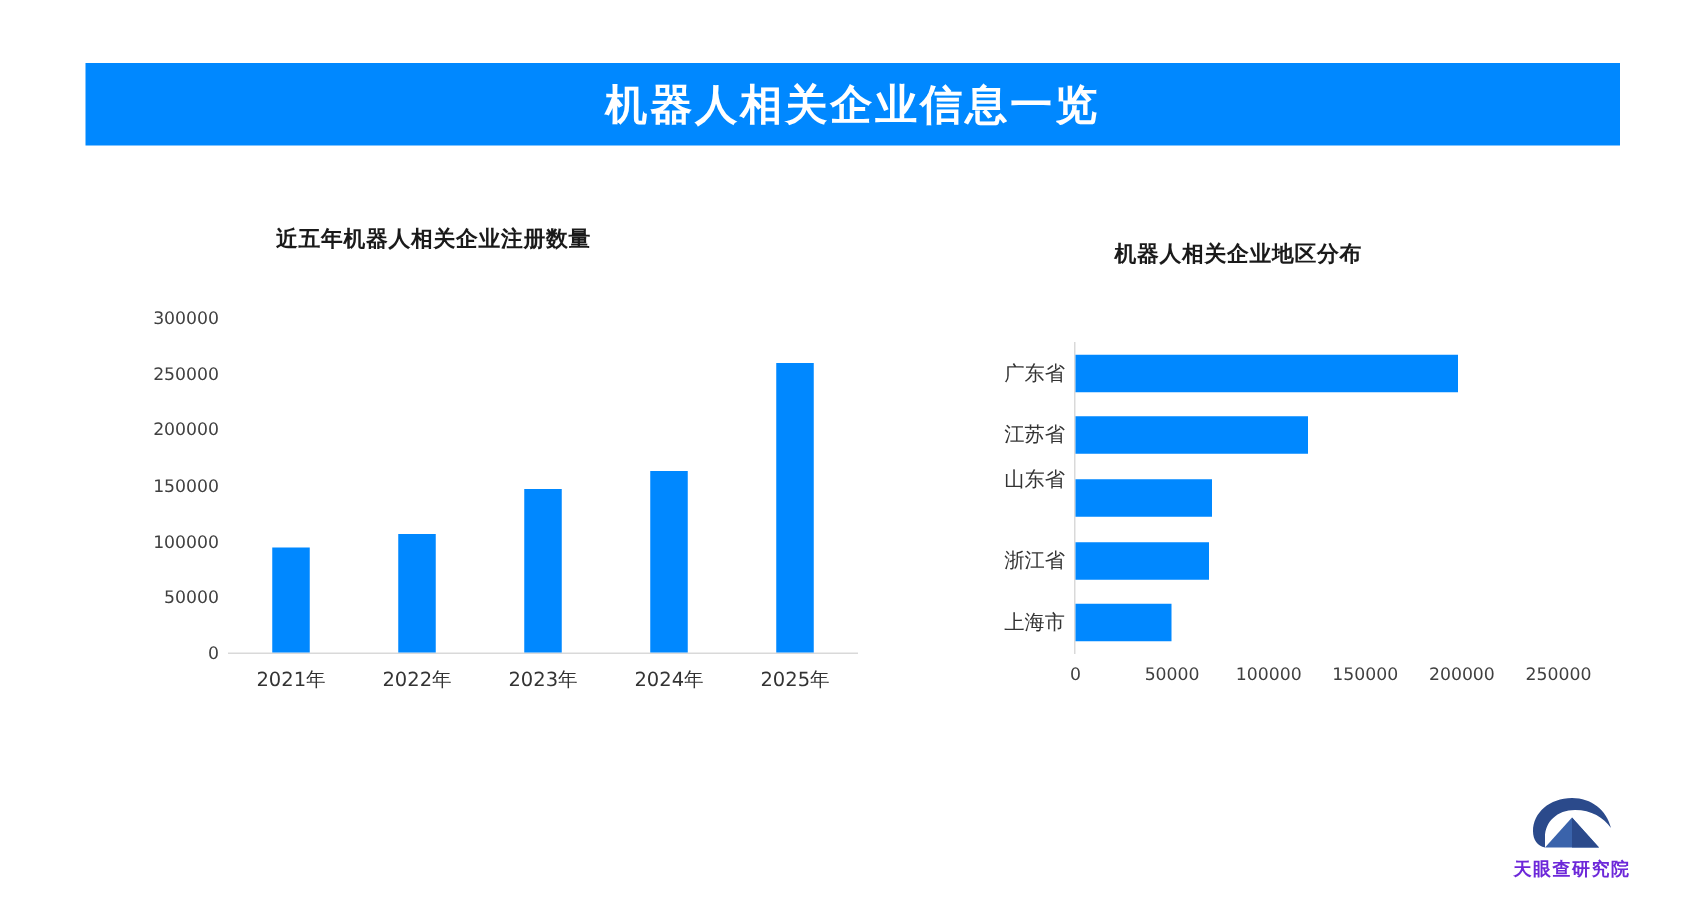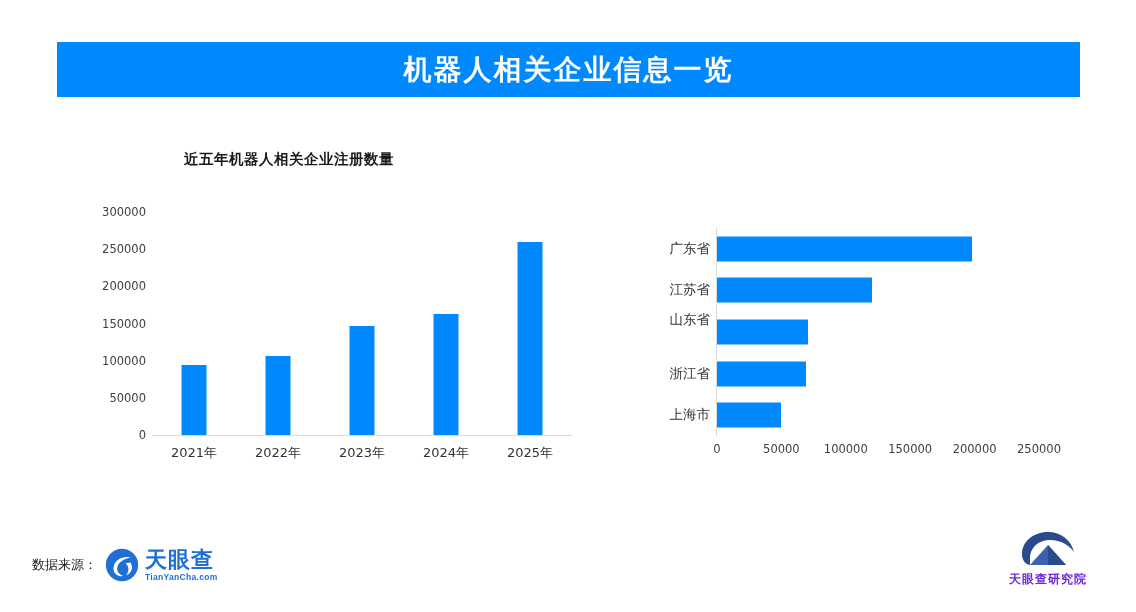--- a/index.html
+++ b/index.html
@@ -187,20 +187,21 @@
           <div class="v-xlabel" style="left: 0px; width: 84px;">2021年</div>
           <div class="v-xlabel" style="left: 84px; width: 84px;">2022年</div>
           <div class="v-xlabel" style="left: 168px; width: 84px;">2023年</div>
           <div class="v-xlabel" style="left: 252px; width: 84px;">2024年</div>
           <div class="v-xlabel" style="left: 336px; width: 84px;">2025年</div>
         </div>
     </div>
   </div>
 
   <div class="panel" id="right-panel">
+    <div class="panel-title" id="right-title">机器人相关企业地区分布</div>
 
     <div class="hplot">
       <div class="h-ylabels" id="h-ylabels">
           <div class="h-ylabel" style="top: 20.8px; margin-left: 12px;">广东省</div>
           <div class="h-ylabel" style="top: 62.4px; font-family: Liberation Mono, monospace;">江苏省</div>
           <div class="h-ylabel" style="top: 92px;">山东省</div>
           <div class="h-ylabel" style="top: 145.6px;">浙江省</div>
           <div class="h-ylabel" style="top: 187.2px;">上海市</div>
         </div>
       <div class="h-axisline"></div>
@@ -225,34 +226,20 @@
           <div class="h-xlabel" style="left: 1px;">0</div>
           <div class="h-xlabel" style="left: 65.4px;">50000</div>
           <div class="h-xlabel" style="left: 129.8px;">100000</div>
           <div class="h-xlabel" style="left: 194.2px;">150000</div>
           <div class="h-xlabel" style="left: 258.6px;">200000</div>
           <div class="h-xlabel" style="left: 323px;">250000</div>
         </div>
     </div>
   </div>
 
-  <div class="footer-left">
-    <span class="footer-label">数据来源：</span>
-    <span class="tyc-logo">
-      <svg class="tyc-mark" viewBox="0 0 40 40">
-        <circle cx="20" cy="20" r="19" fill="#1f6fd6"></circle>
-        <path d="M30 11 C20 9 10 15 10 24 C10 31 16 34 22 33 C15 31 13 26 15 21 C17 16 23 13 30 11 Z" fill="#ffffff"></path>
-        <path d="M24 18 C28 21 29 27 25 32 C31 30 34 23 30 17 Z" fill="#ffffff" opacity="0.95"></path>
-      </svg>
-      <span class="tyc-wordmark">
-        <span class="tyc-cn">天眼查</span>
-        <span class="tyc-en">TianYanCha.com</span>
-      </span>
-    </span>
-  </div>
 
   <div class="footer-right">
     <svg class="inst-mark" viewBox="0 0 62 40">
       <path d="M31 4 C16 4 5 14 5 26 C5 32 8 36 13 37 L13 30 C13 20 21 12 33 12 C44 12 52 17 57 24 C54 12 44 4 31 4 Z" fill="#2b4a8b"></path>
       <path d="M31 17 L49 37 L13 37 Z" fill="#3a63ab"></path>
       <path d="M31 17 L49 37 L31 37 Z" fill="#2b4a8b"></path>
     </svg>
     <div class="inst-name">天眼查研究院</div>
   </div>
 

